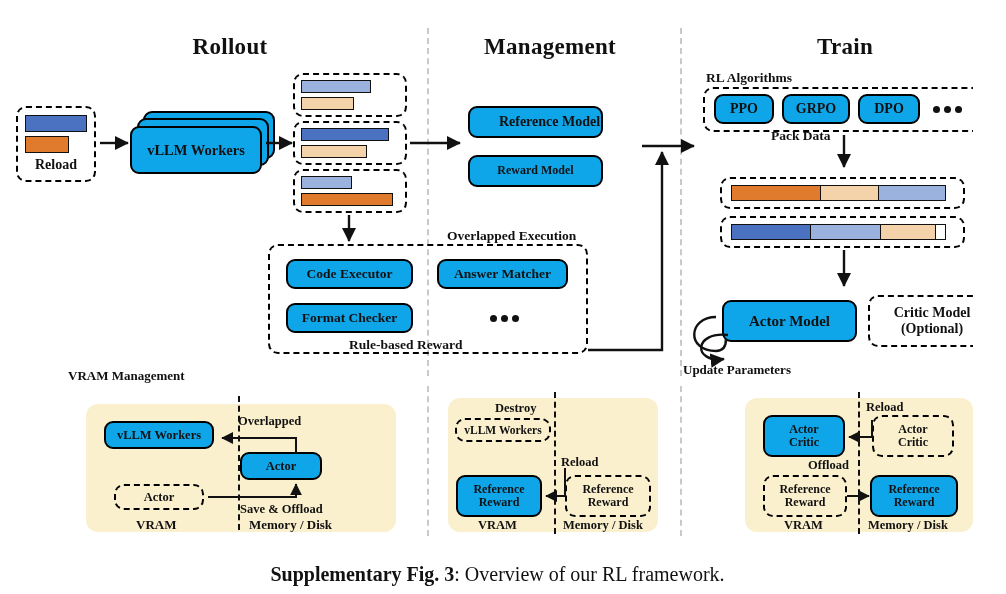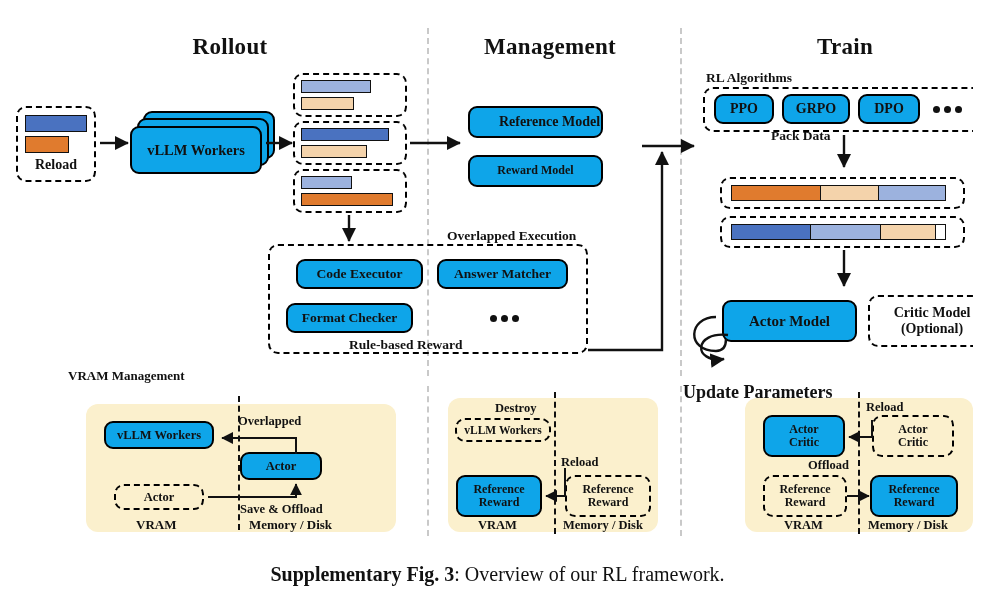--- a/index.html
+++ b/index.html
@@ -111,21 +111,21 @@
   <div class="abs rbox" style="left:468px;top:106px;width:135px;height:32px;font-size:14px;padding-left:28px;">
     <span>Reference Model</span>
   </div>
   <div class="abs rbox" style="left:468px;top:155px;width:135px;height:32px;font-size:12px;">
     <span>Reward Model</span>
   </div>
 
   <div class="abs lbl" style="left:447px;top:228px;font-size:13.5px;">Overlapped Execution</div>
 
   <div class="abs dbox-plain" style="left:268px;top:244px;width:320px;height:110px;"></div>
-  <div class="abs rbox" style="left:296px;top:259px;width:127px;height:30px;font-size:13.5px;text-align:right;">
+  <div class="abs rbox" style="left:286px;top:259px;width:127px;height:30px;font-size:13.5px;text-align:right;">
     <span>Code Executor</span>
   </div>
   <div class="abs rbox" style="left:437px;top:259px;width:131px;height:30px;font-size:13.5px;">
     <span>Answer Matcher</span>
   </div>
   <div class="abs rbox" style="left:286px;top:303px;width:127px;height:30px;font-size:13.5px;">
     <span>Format Checker</span>
   </div>
   <div class="abs dots big" style="left:490px;top:315px;">
       <i></i>
@@ -190,21 +190,21 @@
 
   <svg class="abs" style="left:688px;top:315px;width:48px;height:50px;">
     <path d="M34,8 C6,8 4,42 34,42 C42,42 44,36 44,30" transform="translate(-6,-6) scale(1,1)" stroke="#111" stroke-width="2.4" fill="none"></path>
     <path d="M40,20 C6,16 4,48 36,44" stroke="#111" stroke-width="2.4" fill="none" marker-end="url(#ah2)"></path>
     <defs>
         <marker id="ah2" markerWidth="7" markerHeight="7" refX="5.6" refY="3" orient="auto">
           <path d="M0,0 L6,3 L0,6 z" fill="#111"></path>
         </marker>
       </defs>
   </svg>
-  <div class="abs lbl" style="left:683px;top:382px;font-size:18px;">Update Parameters</div>
+  <div class="abs lbl" style="left:683px;top:362px;font-size:13px;">Update Parameters</div>
 
   <div class="abs section-title" style="left:68px;top:368px;">VRAM Management</div>
 
   <div class="abs panel" style="left:86px;top:404px;width:310px;height:128px;"></div>
   <div class="abs vsep" style="left:238px;top:396px;height:134px;"></div>
 
   <div class="abs rbox" style="left:104px;top:421px;width:110px;height:28px;font-size:12.5px;">
     <span>vLLM Workers</span>
   </div>
   <div class="abs lbl-sm" style="left:238px;top:414px;font-size:12.5px;">Overlapped</div>

